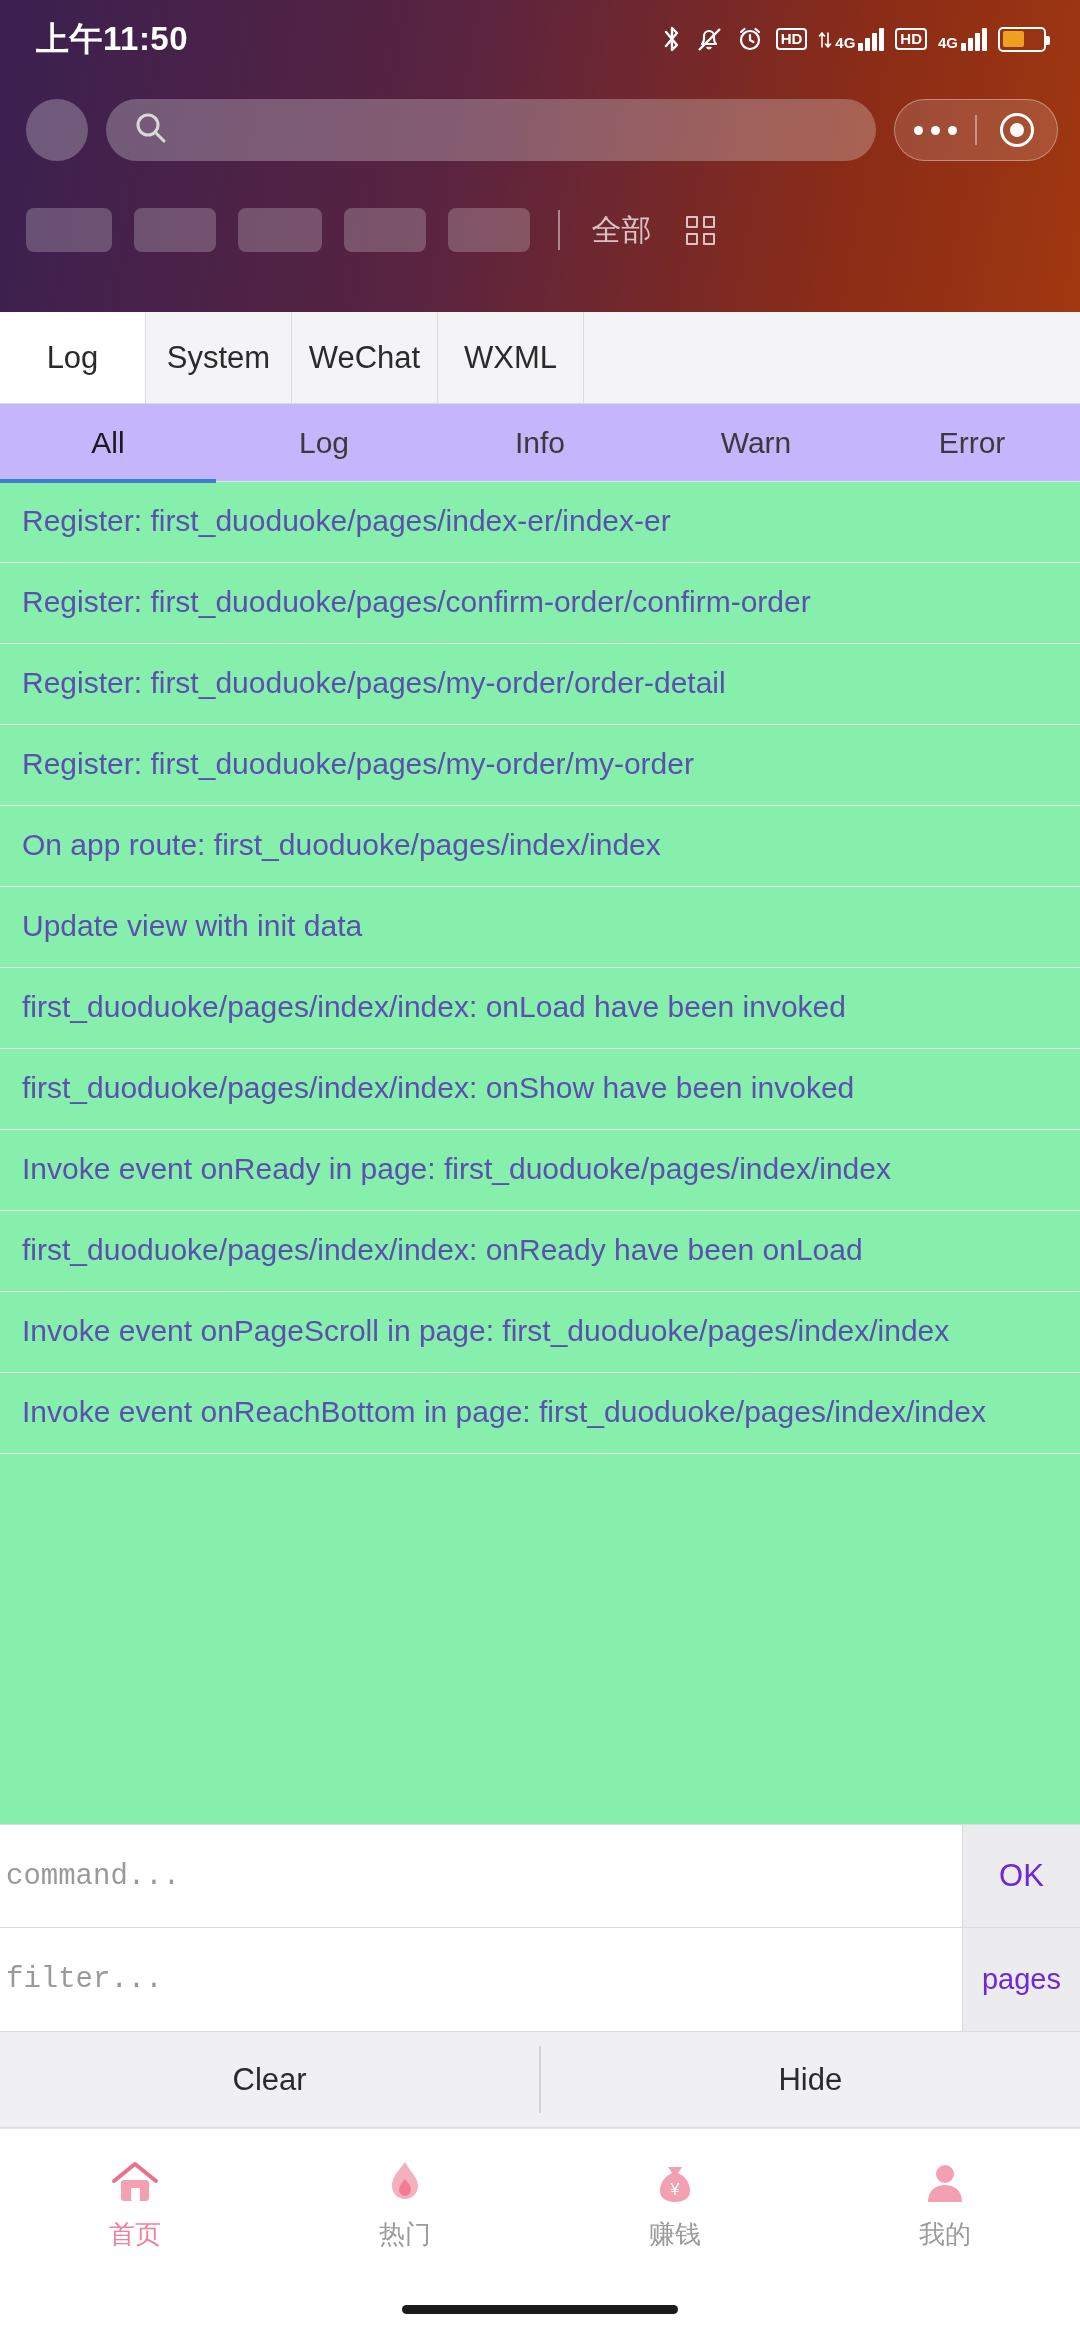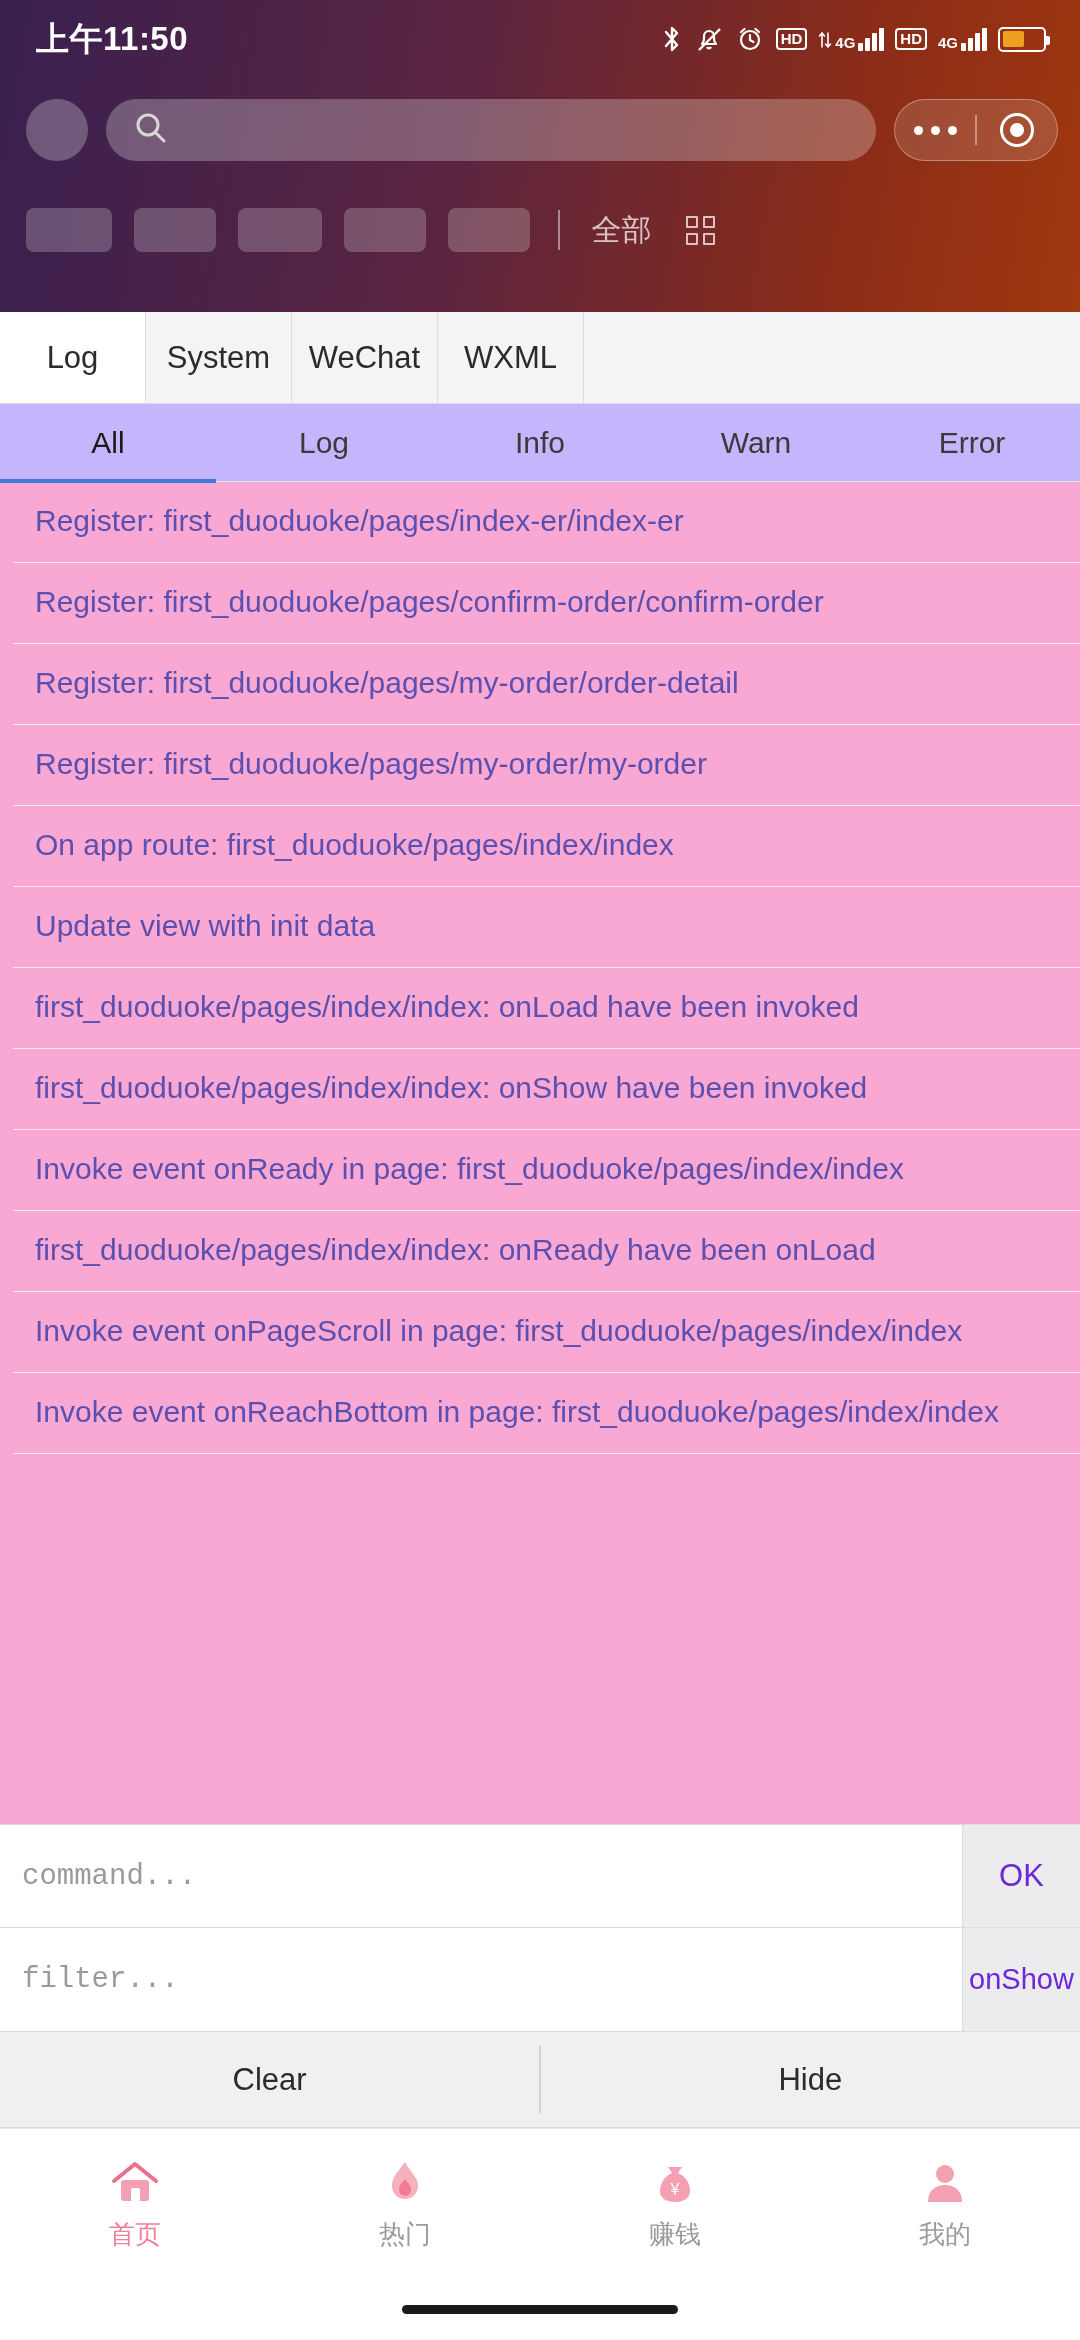--- a/index.html
+++ b/index.html
@@ -214,22 +214,21 @@
     content: "";
     position: absolute;
     left: 0; right: 0; bottom: -1.5px;
     height: 4px;
     background: #3d7bd6;
   }
 
   .log-list {
     flex: 1 1 auto;
     overflow: hidden;
-    background: #f9a8d4;
-    padding-left: 13px;
+    background: #86efac;
   }
   .log-row {
     border-bottom: 1.5px solid #ececec;
     padding: 16px 22px 18px 22px;
     font-size: 30px;
     line-height: 46px;
     color: #5b4fb0;
     font-family: "Liberation Sans", sans-serif;
     word-break: break-word;
   }
@@ -239,21 +238,21 @@
     display: flex;
     height: 104px;
     border-top: 1.5px solid #dcdce0;
     border-bottom: 1.5px solid #dcdce0;
     flex: 0 0 auto;
     background: #ffffff;
   }
   .cmd-input {
     flex: 1;
     display: flex; align-items: center;
-    padding-left: 22px;
+    padding-left: 6px;
     font-family: "Liberation Mono", monospace;
     font-size: 29px;
     color: #9a9a9a;
   }
   .cmd-btn {
     width: 118px;
     background: #ececef;
     display: flex; align-items: center; justify-content: center;
     font-size: 31px;
     color: #6d28d9;
@@ -451,21 +450,21 @@
       <div class="log-row">Invoke event onReachBottom in page: first_duoduoke/pages/index/index</div>
     </div>
 
     <div class="cmd-row">
       <div class="cmd-input">command...</div>
       <div class="cmd-btn">OK</div>
     </div>
 
     <div class="cmd-row filter-row">
       <div class="cmd-input">filter...</div>
-      <div class="cmd-btn filter-btn">onShow</div>
+      <div class="cmd-btn filter-btn">pages</div>
     </div>
 
     <div class="action-row">
       <div class="action-btn">Clear</div>
       <div class="action-sep"></div>
       <div class="action-btn">Hide</div>
     </div>
   </div>
 
   <div class="tabbar">

